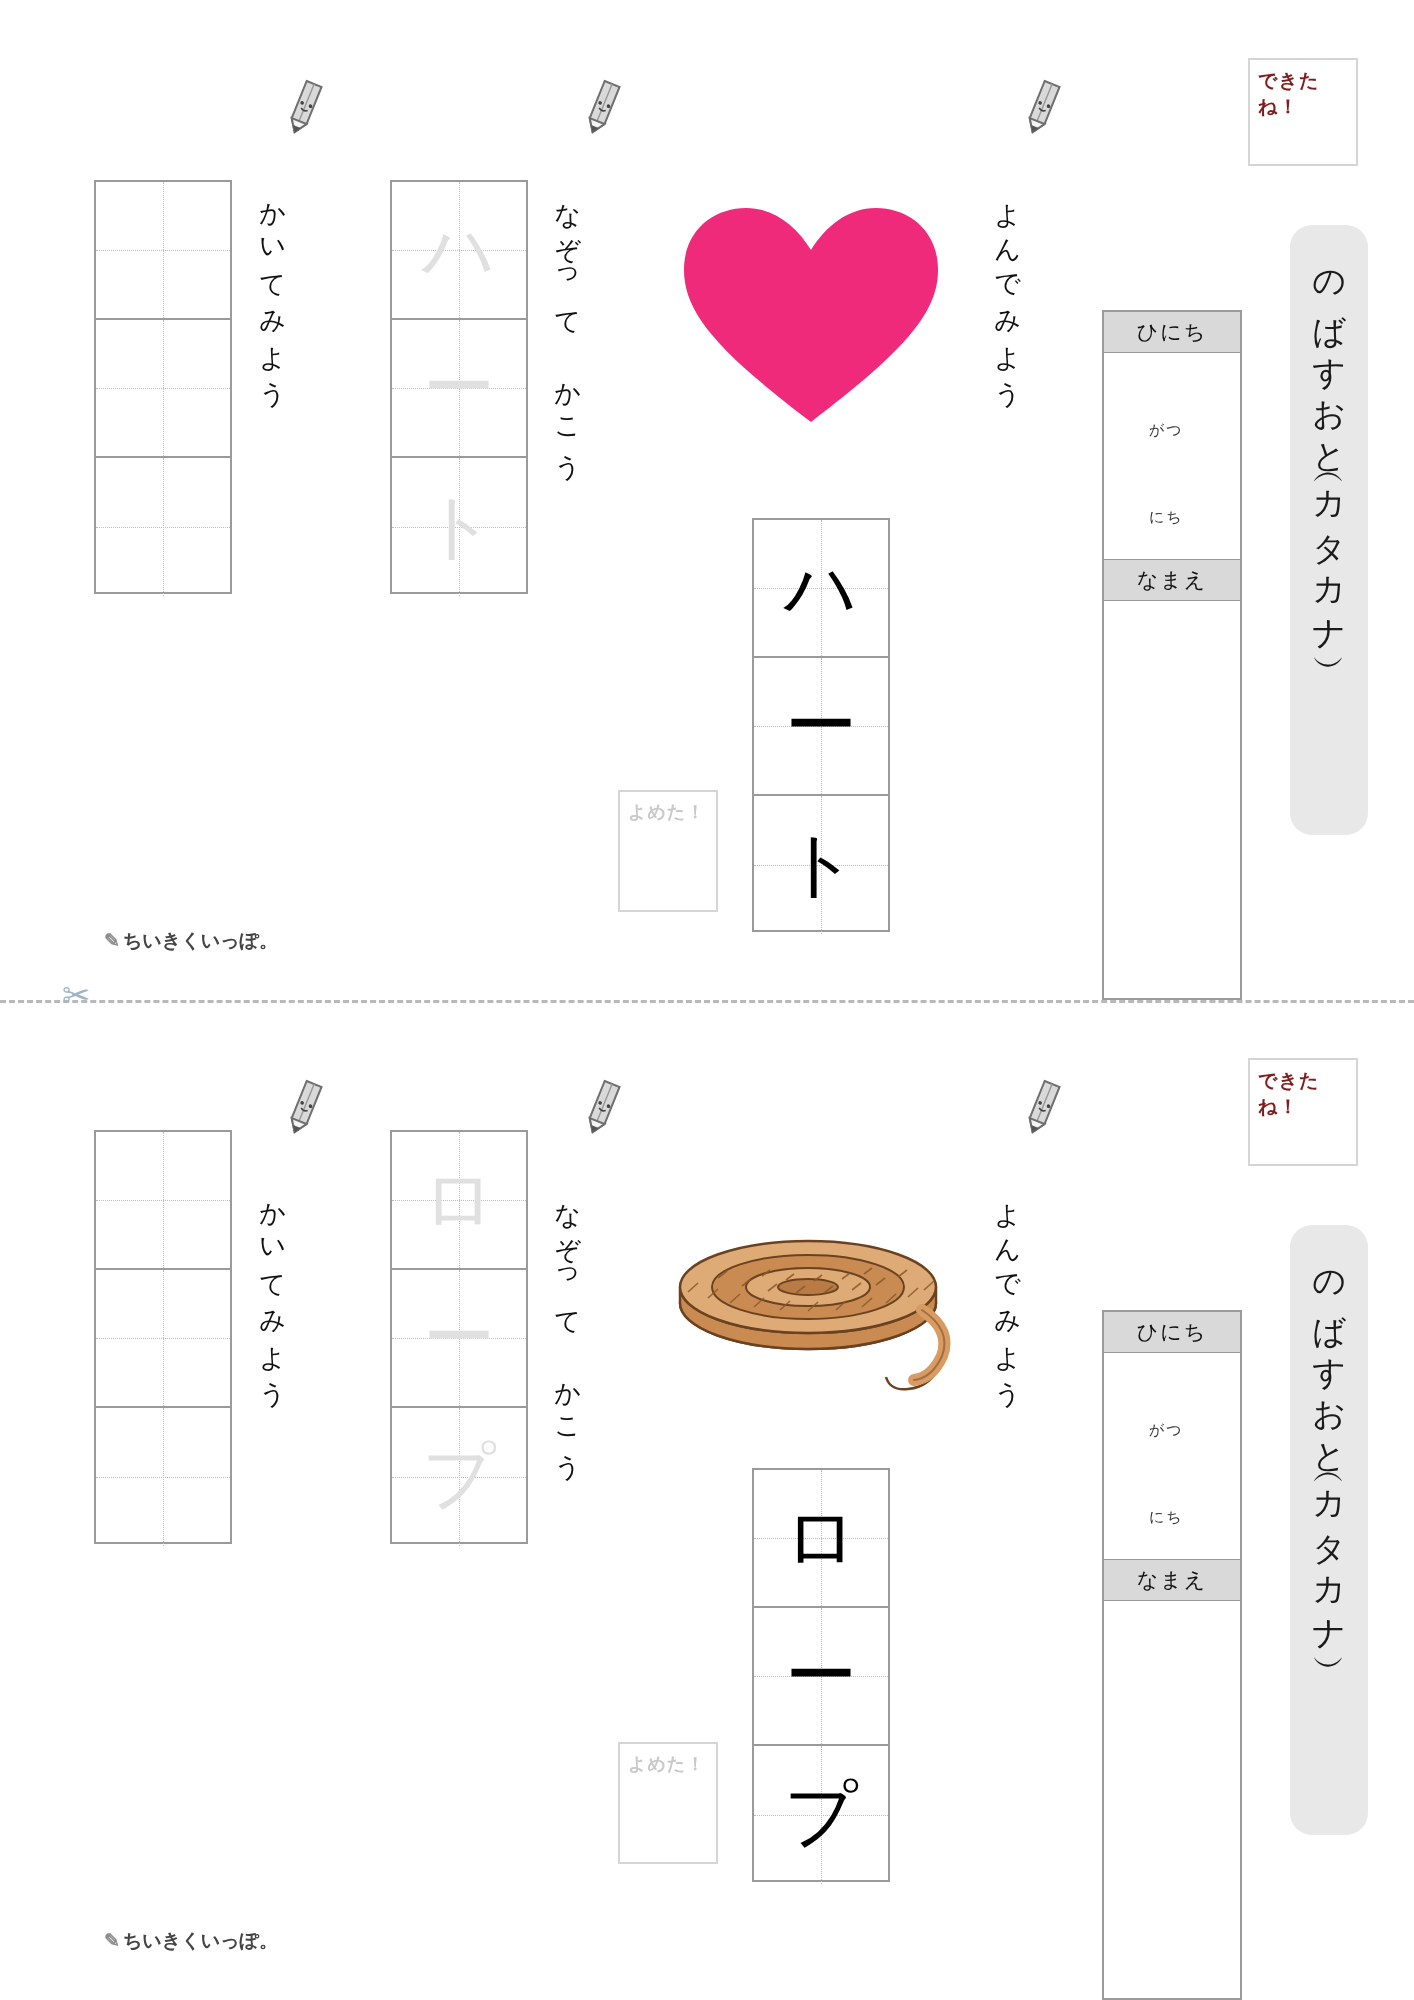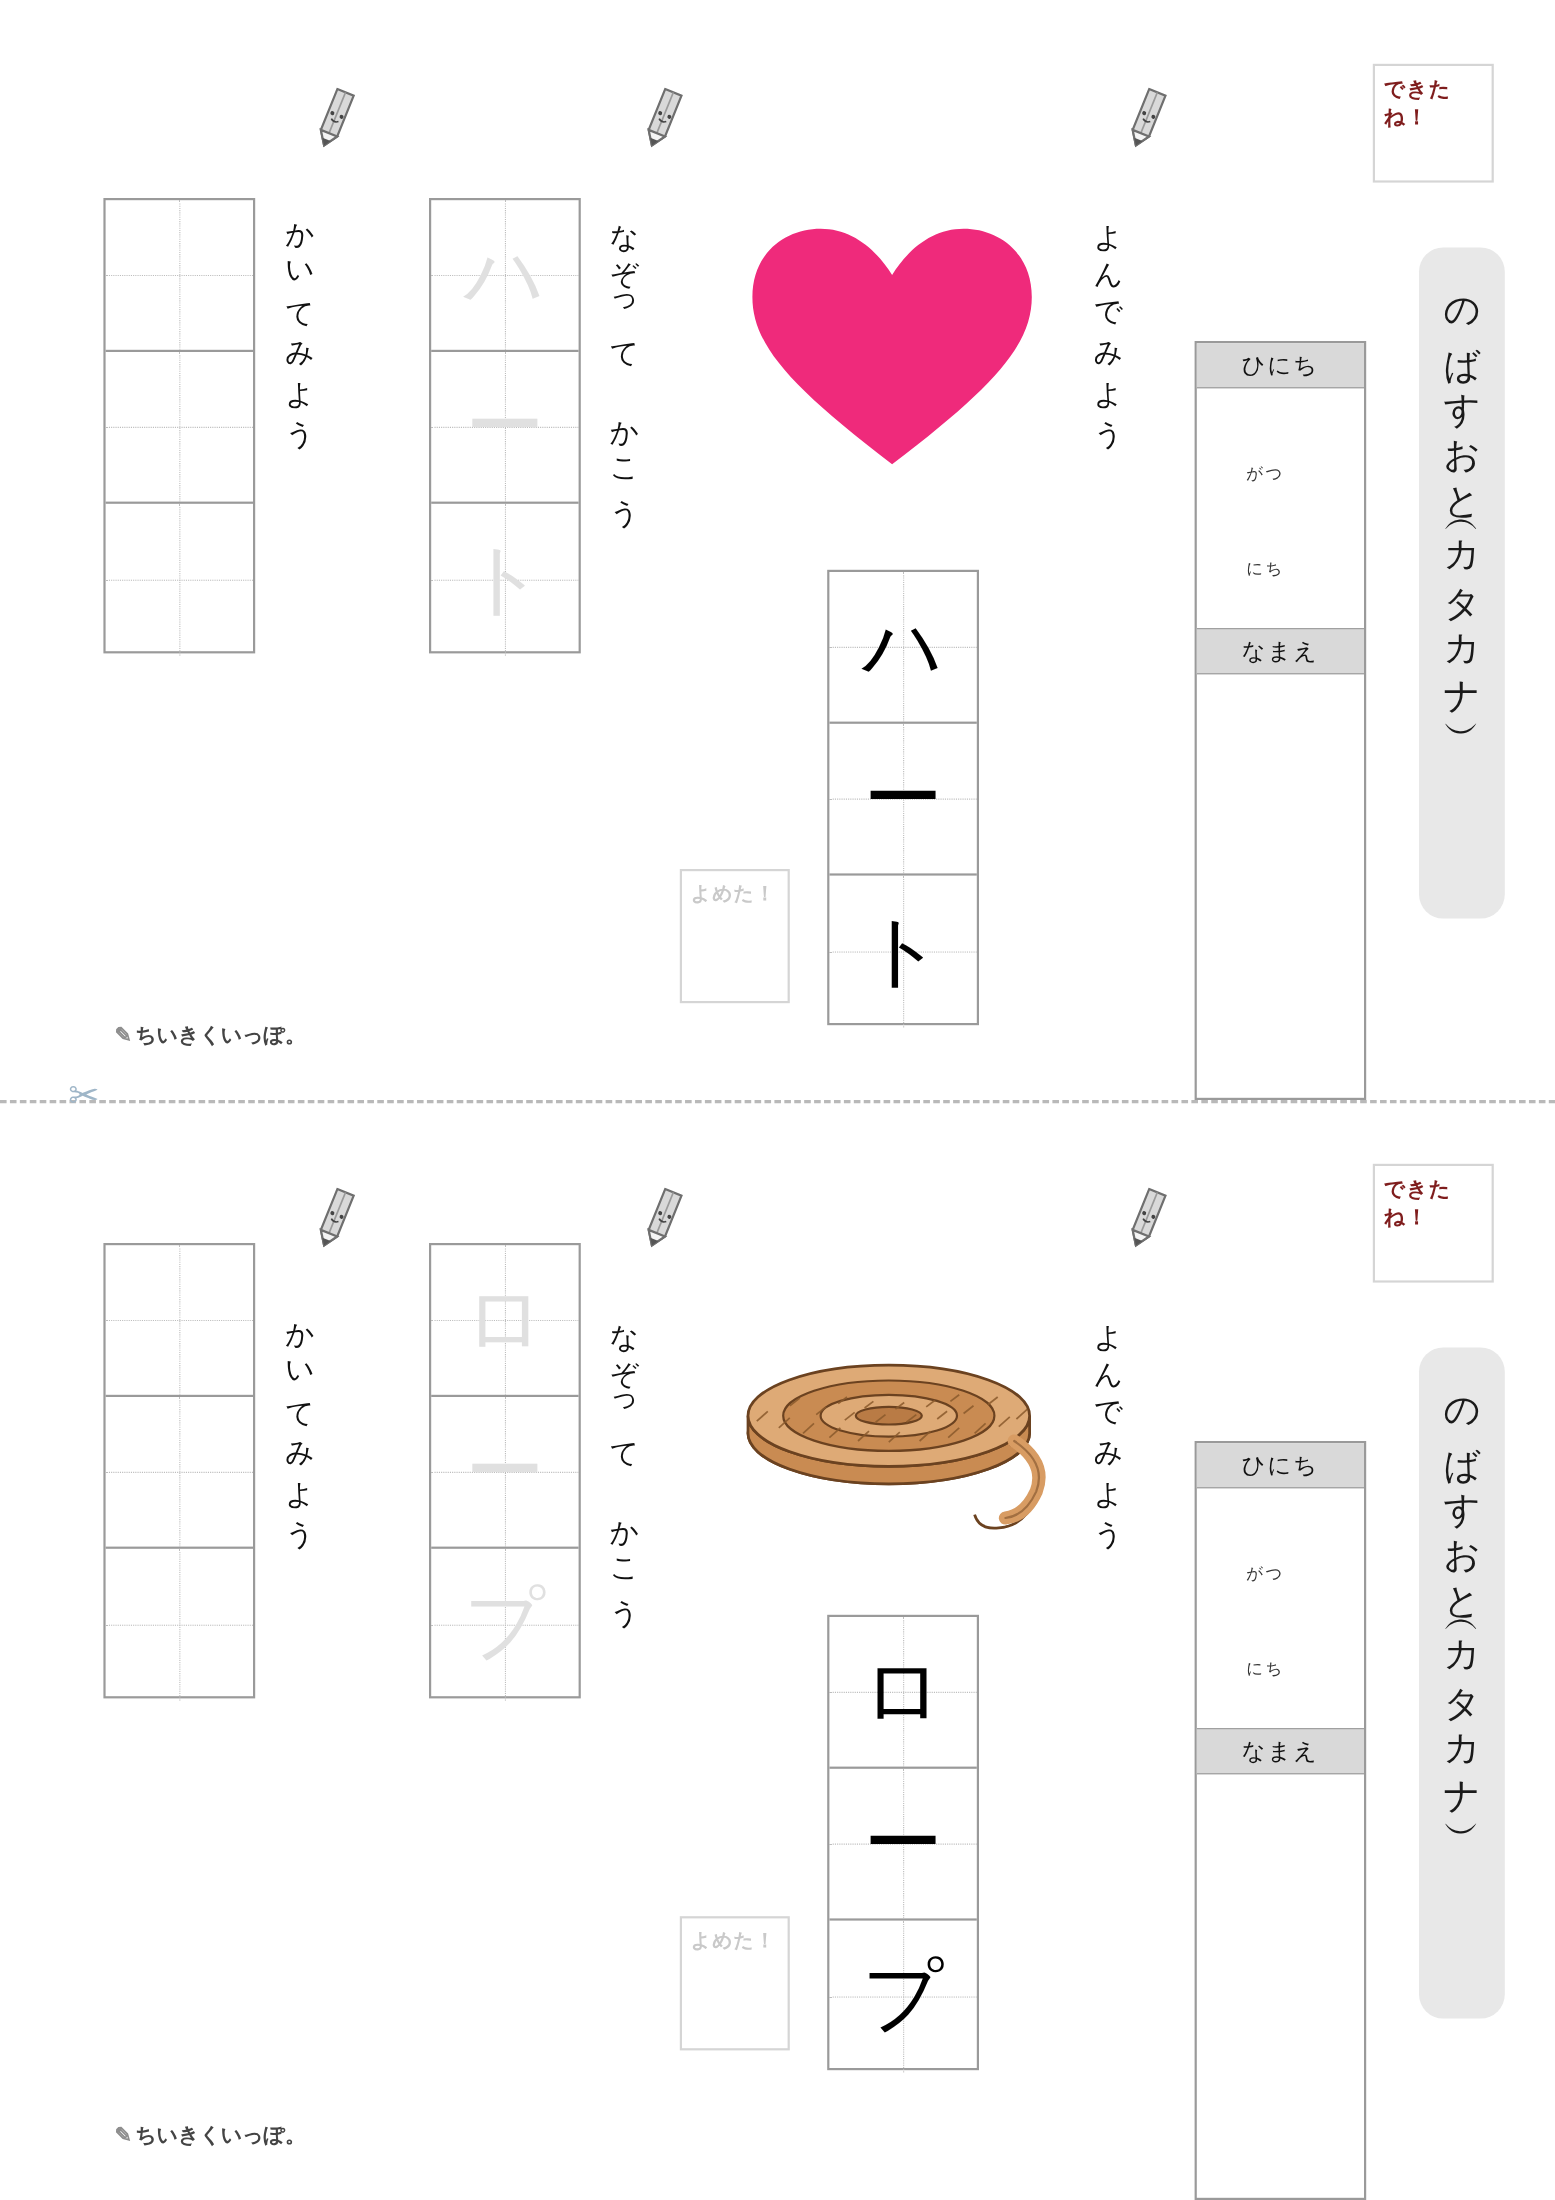--- a/index.html
+++ b/index.html
@@ -44,21 +44,21 @@
     color: #1a1a1a;
     font-family: "Liberation Sans", sans-serif;
     line-height: 1.1;
   }
 
   
   .namebox {
     position: absolute;
     right: 172px;
     top: 310px;
-    width: 156px;
+    width: 140px;
     height: 690px;
     border: 2px solid #9a9a9a;
     background: #fff;
   }
   .namebox .hdr {
     background: #d9d9d9;
     text-align: center;
     font-size: 21px;
     padding: 6px 0;
     letter-spacing: 2px;
@@ -76,21 +76,21 @@
   .namebox .sub.b { margin-top: 68px; }
   .namebox .hdr2 {
     background: #d9d9d9;
     text-align: center;
     font-size: 21px;
     padding: 6px 0;
     letter-spacing: 2px;
     color: #111;
     border-top: 1px solid #9a9a9a;
     border-bottom: 1px solid #9a9a9a;
-    margin-top: 44px;
+    margin-top: 32px;
   }
 
   
   .dekitane {
     position: absolute;
     right: 56px;
     top: 58px;
     width: 110px;
     height: 108px;
     border: 2px solid #d5d5d5;

